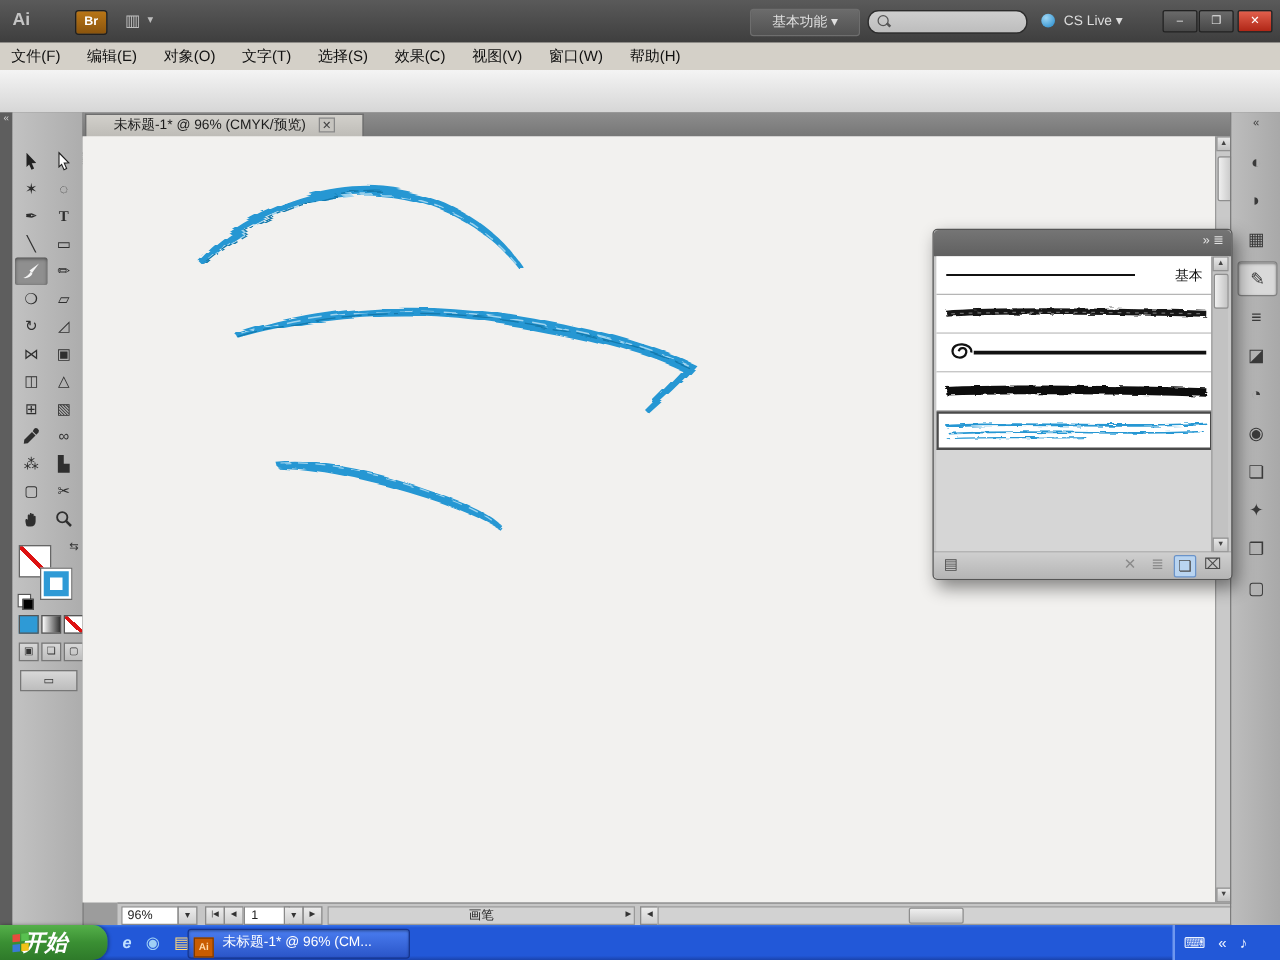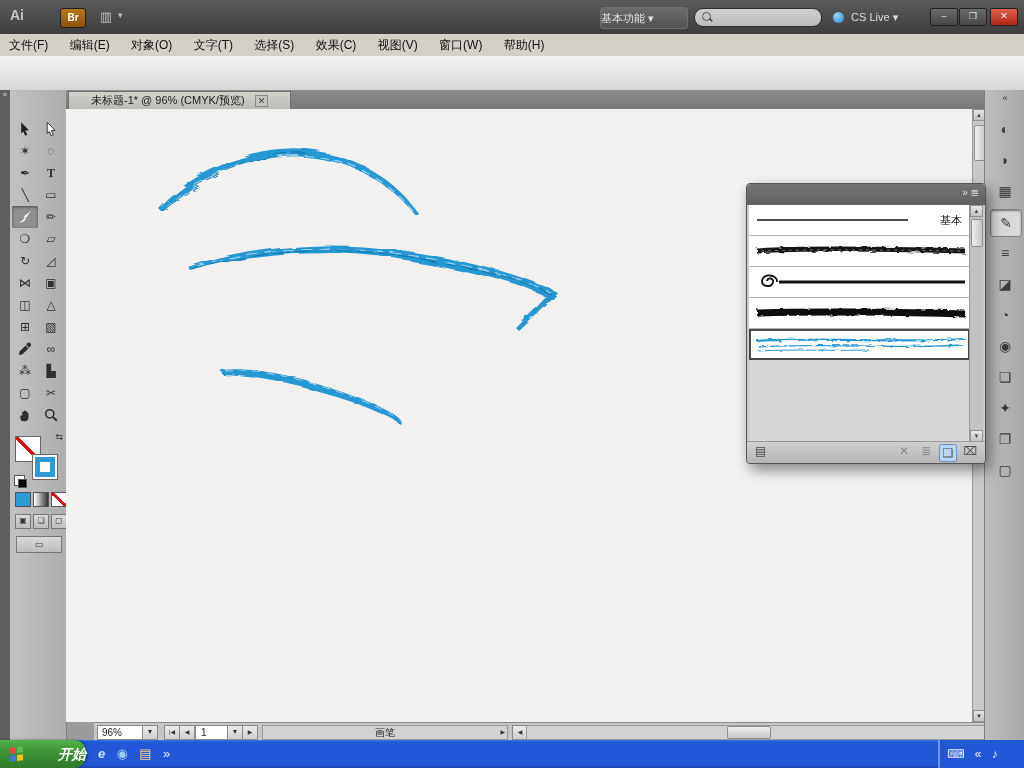--- a/index.html
+++ b/index.html
@@ -7,21 +7,21 @@
     background:#9c9c9c;position:relative;user-select:none;}
   
   #titlebar{position:absolute;left:0;top:0;width:1024px;height:34px;
     background:linear-gradient(#5a5a5a,#3e3e3e);border-bottom:1px solid #262626;color:#cfcfcf;}
   #titlebar .ai{position:absolute;left:10px;top:7px;font-size:14px;font-weight:bold;color:#c4c4c4;}
   #titlebar .br{position:absolute;left:60px;top:8px;width:24px;height:18px;border:1px solid #202020;border-radius:3px;
     background:linear-gradient(#b97617,#8a540d);color:#fff;font-size:10px;font-weight:bold;text-align:center;line-height:18px;}
   .wsgrid{position:absolute;left:100px;top:9px;font-size:13px;color:#bdbdbd;}
   .wscaret{position:absolute;left:118px;top:10px;font-size:9px;color:#bdbdbd;}
   .btn-dark{height:20px;border:1px solid #6e6e6e;border-radius:3px;background:linear-gradient(#6b6b6b,#525252);
-    color:#e0e0e0;font-size:11px;line-height:20px;}
+    color:#e0e0e0;font-size:11px;line-height:20px;text-align:center;}
   #basicfn{position:absolute;left:600px;top:7px;width:86px;}
   #searchbox{position:absolute;left:694px;top:8px;width:126px;height:17px;border:1px solid #2c2c2c;border-radius:9px;
     background:linear-gradient(#cfcfcf,#bdbdbd);}
   #searchbox .mag{position:absolute;left:7px;top:3px;width:7px;height:7px;border:1.5px solid #555;border-radius:50%;}
   #searchbox .mag::after{content:"";position:absolute;left:6px;top:6px;width:4px;height:1.5px;background:#555;transform:rotate(45deg);}
   #searchbox input{position:absolute;left:18px;top:1px;width:100px;height:13px;border:none;background:transparent;font-size:11px;color:#222;outline:none;}
   #cslive{position:absolute;left:833px;top:9px;height:16px;color:#dcdcdc;font-size:11px;line-height:16px;}
   #cslive .dot{display:inline-block;width:11px;height:11px;border-radius:50%;background:radial-gradient(circle at 35% 30%,#9fd7f5,#1f86c9);vertical-align:-2px;margin-right:4px;}
   .winbtn{position:absolute;top:8px;width:26px;height:16px;border:1px solid #222;border-radius:2px;
     background:linear-gradient(#6a6a6a,#474747);color:#e8e8e8;font-size:9px;text-align:center;line-height:15px;}
@@ -111,21 +111,21 @@
   #bpscroll{position:absolute;right:0;top:0;bottom:0;width:13px;background:#c2c2c2;border-left:1px solid #9a9a9a;}
   #bpthumb{position:absolute;left:1px;top:14px;width:10px;height:26px;background:linear-gradient(90deg,#efefef,#c4c4c4);border:1px solid #8e8e8e;border-radius:2px;}
   #bpfoot{position:absolute;left:0;bottom:0;right:0;height:21px;background:linear-gradient(#cfcfcf,#b5b5b5);border-radius:0 0 4px 4px;border-top:1px solid #9a9a9a;}
   #bpfoot span{position:absolute;top:2px;font-size:12px;color:#4c4c4c;}
   #bpnew{width:16px;height:16px;text-align:center;line-height:16px;background:#b9d4f0;border:1px solid #6a93c9;border-radius:2px;}
   
   #taskbar{position:absolute;left:0;top:740px;width:1024px;height:28px;
     background:linear-gradient(#3a74e8 0%,#2258d8 8%,#2258d8 88%,#1a43ad 100%);}
   #startbtn{position:absolute;left:0;top:0;width:86px;height:28px;border-radius:0 12px 12px 0;
     background:linear-gradient(#55b04a 0%,#3a8f33 50%,#2e7a2a 100%);box-shadow:1px 0 3px rgba(0,0,0,.4);
-    color:#fff;font-weight:bold;font-size:14px;line-height:28px;text-align:right;font-style:italic;}
+    color:#fff;font-weight:bold;font-size:18px;line-height:28px;text-align:left;font-style:italic;}
   #startflag{position:absolute;left:10px;top:7px;width:14px;height:14px;display:grid;grid-template-columns:6px 6px;grid-gap:1px;transform:skewY(-6deg);}
   #startflag i{display:block;height:6px;}
   #ql{position:absolute;left:94px;top:0;height:28px;color:#e6f0ff;}
   #ql span{display:inline-block;margin:0 4px;line-height:28px;font-size:13px;}
   #taskbtn{position:absolute;left:150px;top:3px;width:176px;height:22px;border:1px solid #16348c;border-radius:3px;
     background:linear-gradient(#4a7df0,#2a55c8);box-shadow:inset 0 1px 2px rgba(0,0,0,.35);color:#fff;font-size:11px;line-height:20px;}
   #taskbtn .aiic{display:inline-block;width:14px;height:14px;margin:0 4px 0 4px;background:#c95c00;border:1px solid #7d3a00;
     color:#ffd9a8;font-size:8px;font-weight:bold;text-align:center;line-height:13px;vertical-align:-3px;}
   #tray{position:absolute;right:0;top:0;width:84px;height:28px;background:#2258d8;border-left:2px solid #6f97ef;color:#eef4ff;}
   #tray span{display:inline-block;margin-left:7px;line-height:28px;font-size:12px;}
@@ -483,18 +483,22 @@
         <i style="background:#f2c218"></i>
     </span>
     <span style="margin-left:18px">开始</span>
   </div>
   <div id="ql">
     <span style="font-style:italic;font-weight:bold;color:#bfe0ff">e</span>
     <span style="color:#9fd0f5">◉</span>
     <span style="color:#ffd97a">▤</span>
     <span>»</span>
   </div>
+  <div id="taskbtn">
+    <span class="aiic">Ai</span>
+    <span>未标题-1* @ 96% (CM...</span>
+  </div>
   <div id="tray">
     <span>⌨</span>
     <span>«</span>
     <span>♪</span>
   </div>
 </div>
 
 </body></html>

